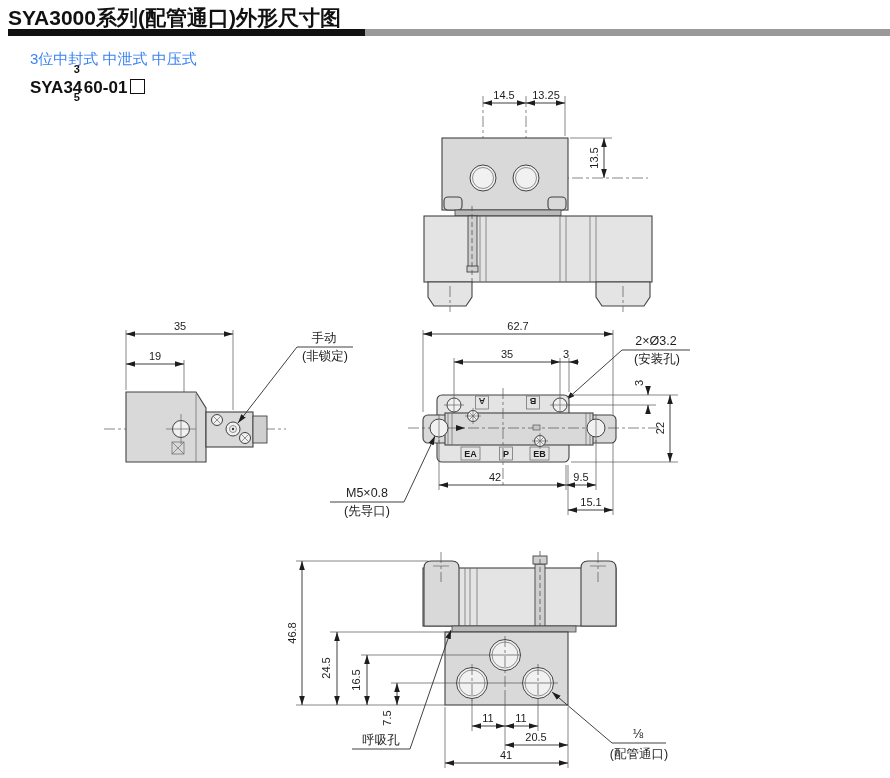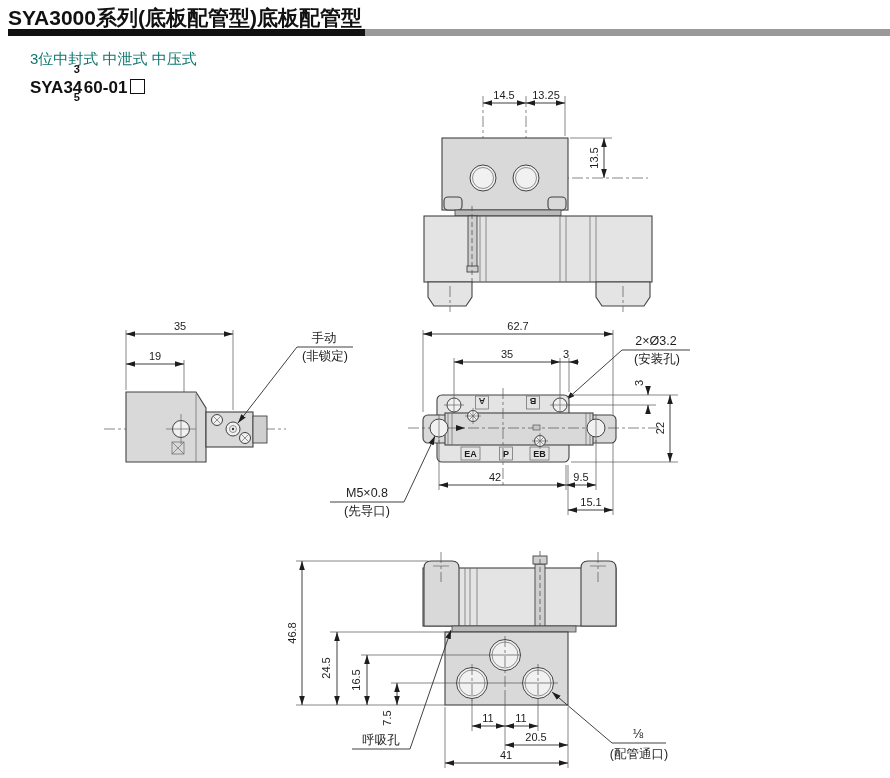--- a/index.html
+++ b/index.html
@@ -7,21 +7,21 @@
         font-family:"Liberation Sans",sans-serif;}
   
   #hdr{position:absolute;left:8px;top:4px;width:874px;}
   #hdr h1{margin:0;font-size:21px;font-weight:bold;color:#111;letter-spacing:0px;
           font-family:"Liberation Sans",sans-serif;}
   .title-bar{position:absolute;left:0;top:25px;width:882px;height:7px;}
   .bar-black{position:absolute;left:0;top:0;width:357px;height:7px;background:#111;}
   .bar-gray{position:absolute;left:357px;top:0;width:525px;height:7px;background:#9a9a9a;}
   
   #sub{position:absolute;left:30px;top:50px;color:#111;}
-  #variant{font-size:15px;color:#0f766e;}
+  #variant{font-size:15px;color:#3b82f6;}
   #model{margin-top:6px;font-size:17px;font-weight:bold;color:#111;height:26px;line-height:26px;}
   #model .stk{display:inline-block;position:relative;width:11px;vertical-align:baseline;}
   #model .stk .mid{font-size:17px;}
   #model .stk .top{position:absolute;left:1px;top:-11px;font-size:11px;line-height:11px;}
   #model .stk .bot{position:absolute;left:1px;top:17px;font-size:11px;line-height:11px;}
   #model .opt-box{display:inline-block;width:13px;height:13px;border:1.7px solid #111;
                   vertical-align:-1px;margin-left:3px;}
   
   svg{position:absolute;left:0;top:0;}
   .oline{fill:#d9d9d9;stroke:#424242;stroke-width:1.1;}
@@ -38,21 +38,21 @@
   .lbl{font:12.5px "Liberation Sans",sans-serif;fill:#1d1d1d;}
   .pt{font:bold 9px "Liberation Sans",sans-serif;fill:#1d1d1d;}
   .mid-anchor{text-anchor:middle;}
 </style>
 </head>
 <body>
 
 <div id="page">
 
   <div id="hdr">
-    <h1>SYA3000系列(底板配管型)底板配管型</h1>
+    <h1>SYA3000系列(配管通口)外形尺寸图</h1>
     <div class="title-bar">
       <div class="bar-black"></div>
       <div class="bar-gray"></div>
     </div>
   </div>
 
   <div id="sub">
     <div id="variant">3位中封式  中泄式  中压式</div>
     <div id="model">
       <span>SYA3</span><span class="stk"><span class="top">3</span><span class="mid">4</span><span class="bot">5</span></span><span>60-01</span><span class="opt-box"></span>

